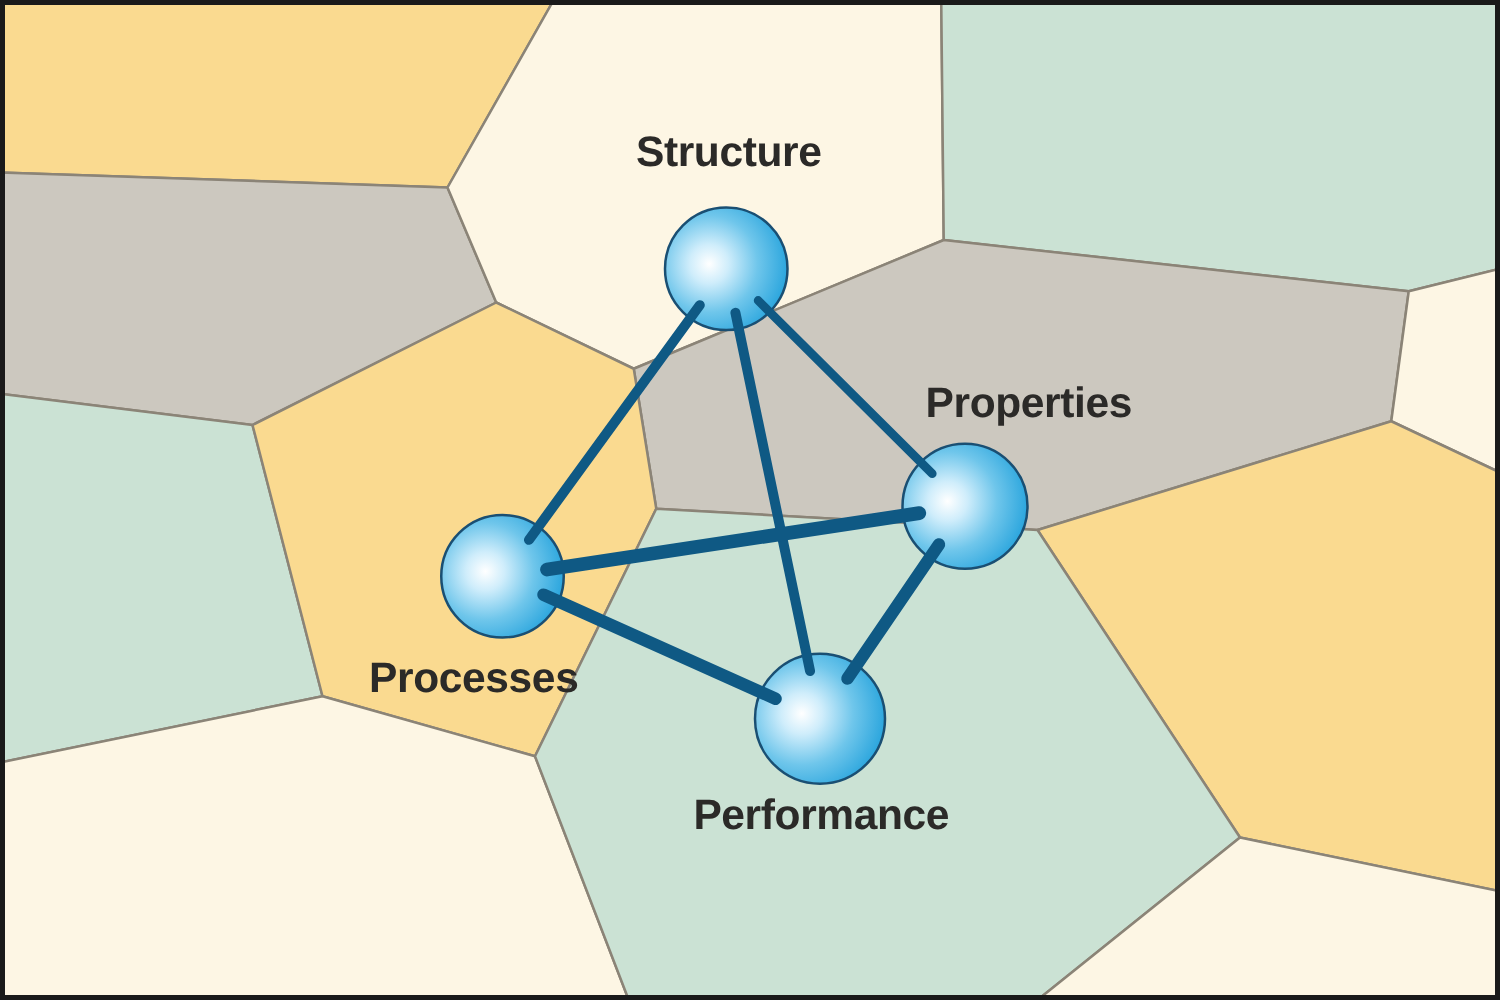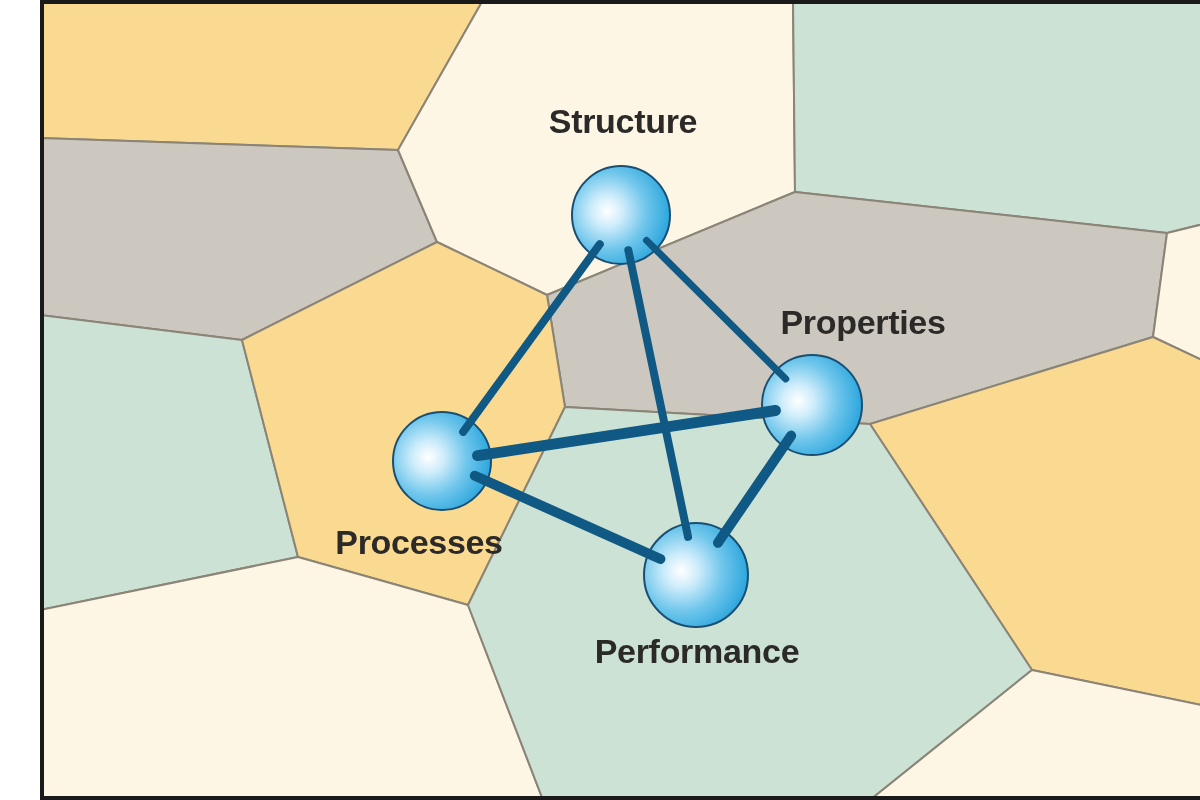--- a/index.html
+++ b/index.html
@@ -8,21 +8,20 @@
     width: 1200px;
     height: 800px;
     overflow: hidden;
     background: #ffffff;
     font-family: "Liberation Sans", sans-serif;
   }
   .stage {
     position: relative;
     width: 1008px;
     height: 800px;
-    margin-left: 40px;
   }
   svg { display: block; }
   .node-label {
     font-family: "Liberation Sans", "DejaVu Sans", sans-serif;
     font-weight: 700;
     font-size: 34px;
     letter-spacing: -0.3px;
   }
 </style>
 </head>

